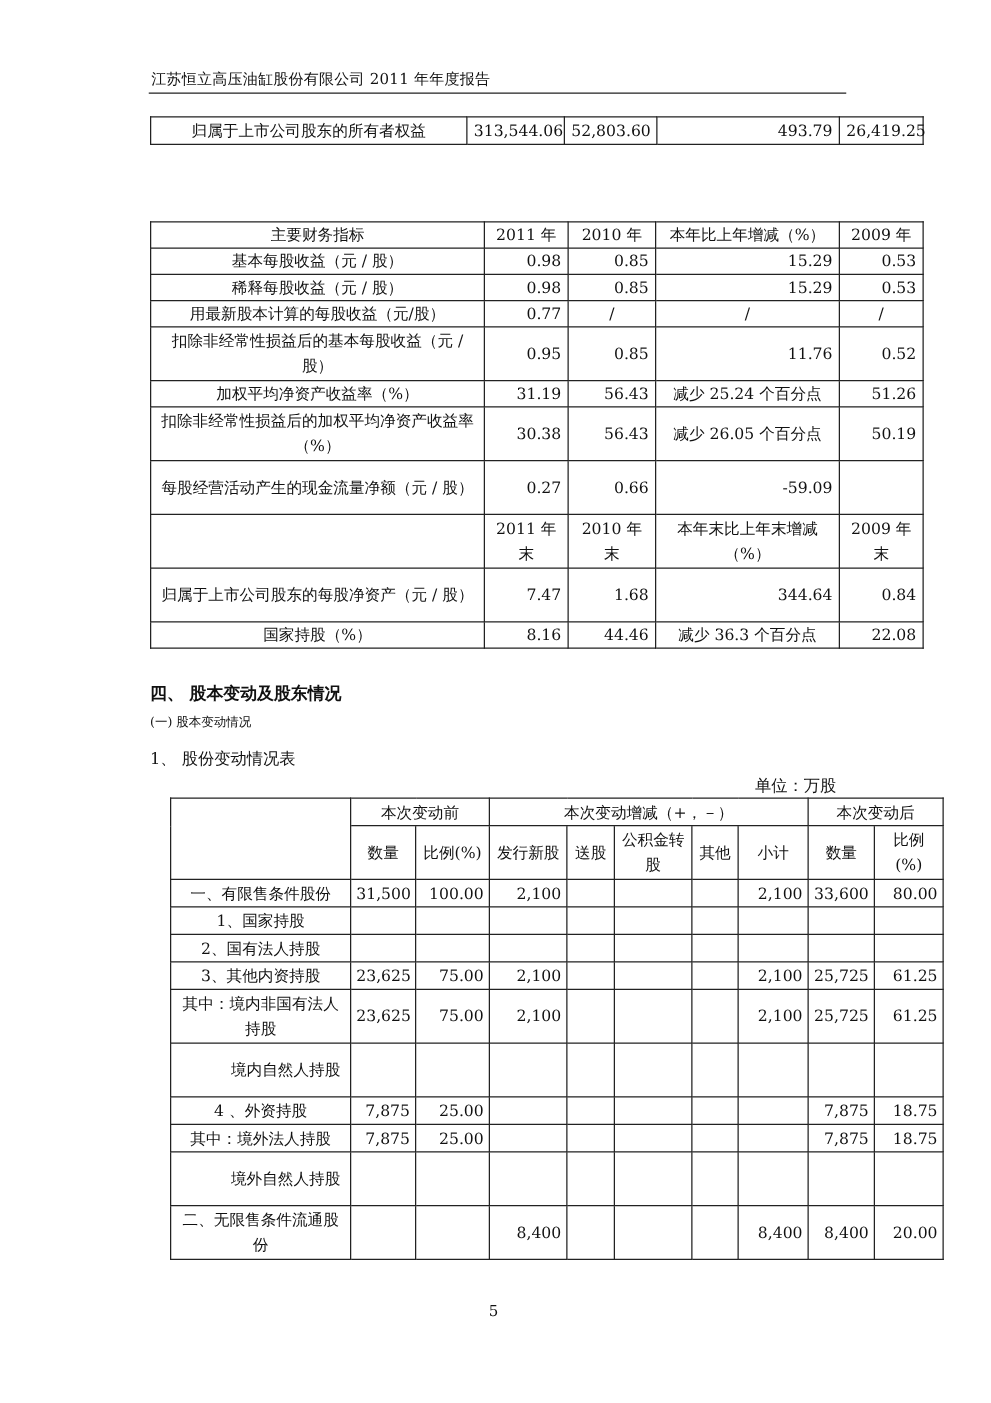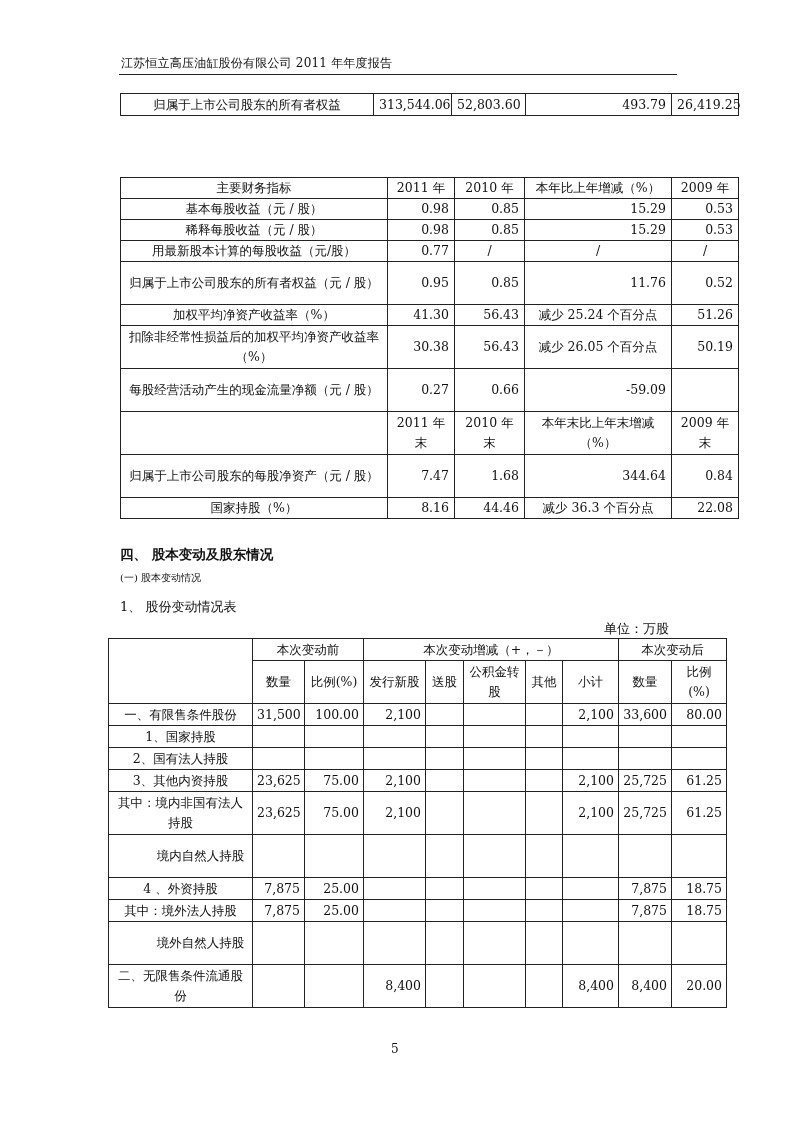--- a/index.html
+++ b/index.html
@@ -33,21 +33,21 @@
   #t2 { left: 120px; top: 177px; width: 618px; }
   #t2 td { height: 20px; }
   #t2 td.tall { height: 42px; }
   .sec-title {
     position: absolute; left: 120px; top: 546px;
     font-size: 13.5px; font-weight: bold;
   }
   .sub1 { position: absolute; left: 120px; top: 571px; font-size: 10px; }
   .sub2 { position: absolute; left: 120px; top: 598px; font-size: 13px; text-align: center; }
   .unit { position: absolute; left: 604px; top: 620px; font-size: 13px; }
-  #t3 { left: 108px; top: 638px; width: 618px; }
+  #t3 { left: 136px; top: 638px; width: 618px; }
   #t3 td { height: 21px; padding: 0 4px; }
   #t3 td.tall { height: 42px; }
   .page-num {
     position: absolute; left: 391px; top: 1042px; font-size: 12px;
   }
 </style>
 </head>
 <body>
 
 <div class="header-text">江苏恒立高压油缸股份有限公司 2011 年年度报告</div>
@@ -103,29 +103,29 @@
     <td class="num">0.53</td>
   </tr>
   <tr>
     <td class="lbl">用最新股本计算的每股收益（元/股）</td>
     <td class="num">0.77</td>
     <td class="ctr">/</td>
     <td class="ctr">/</td>
     <td class="ctr">/</td>
   </tr>
   <tr>
-    <td class="lbl tall">归属于上市公司股东的所有者权益（元 / 股）</td>
+    <td class="lbl tall">扣除非经常性损益后的基本每股收益（元 / 股）</td>
     <td class="num">0.95</td>
     <td class="num">0.85</td>
     <td class="num">11.76</td>
     <td class="num">0.52</td>
   </tr>
   <tr>
     <td class="lbl">加权平均净资产收益率（%）</td>
-    <td class="num">41.30</td>
+    <td class="num">31.19</td>
     <td class="num">56.43</td>
     <td class="ctr">减少 25.24 个百分点</td>
     <td class="num">51.26</td>
   </tr>
   <tr>
     <td class="lbl tall">扣除非经常性损益后的加权平均净资产收益率（%）</td>
     <td class="num">30.38</td>
     <td class="num">56.43</td>
     <td class="ctr">减少 26.05 个百分点</td>
     <td class="num">50.19</td>

